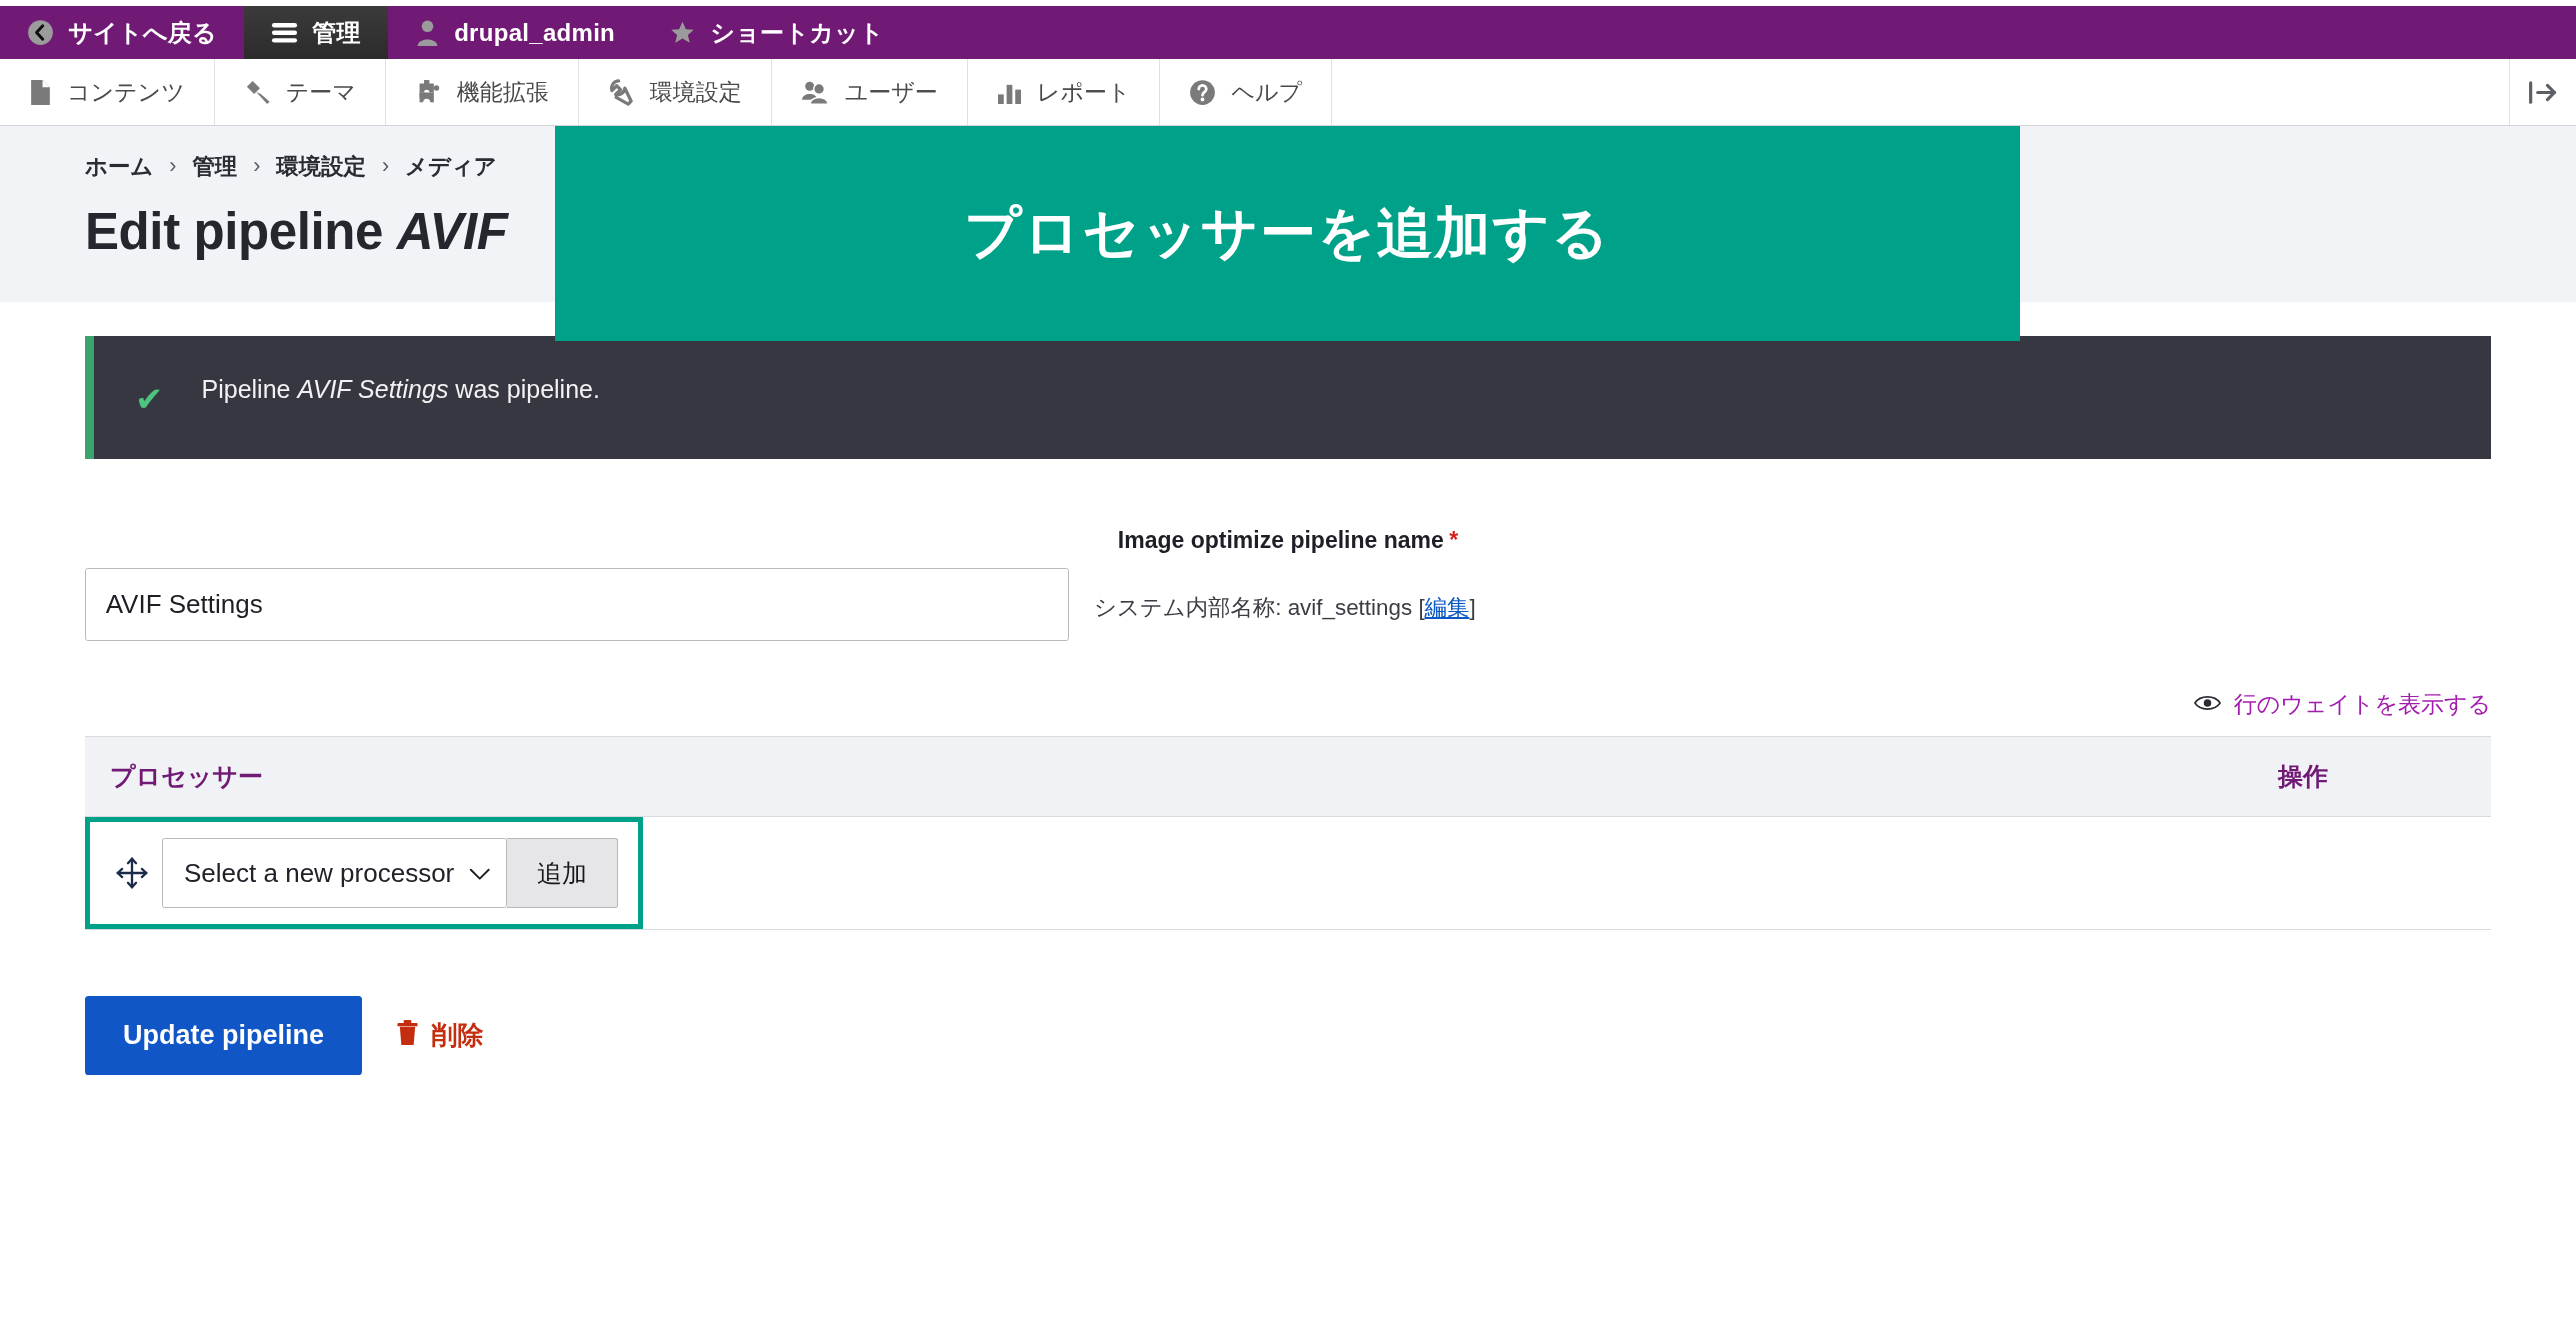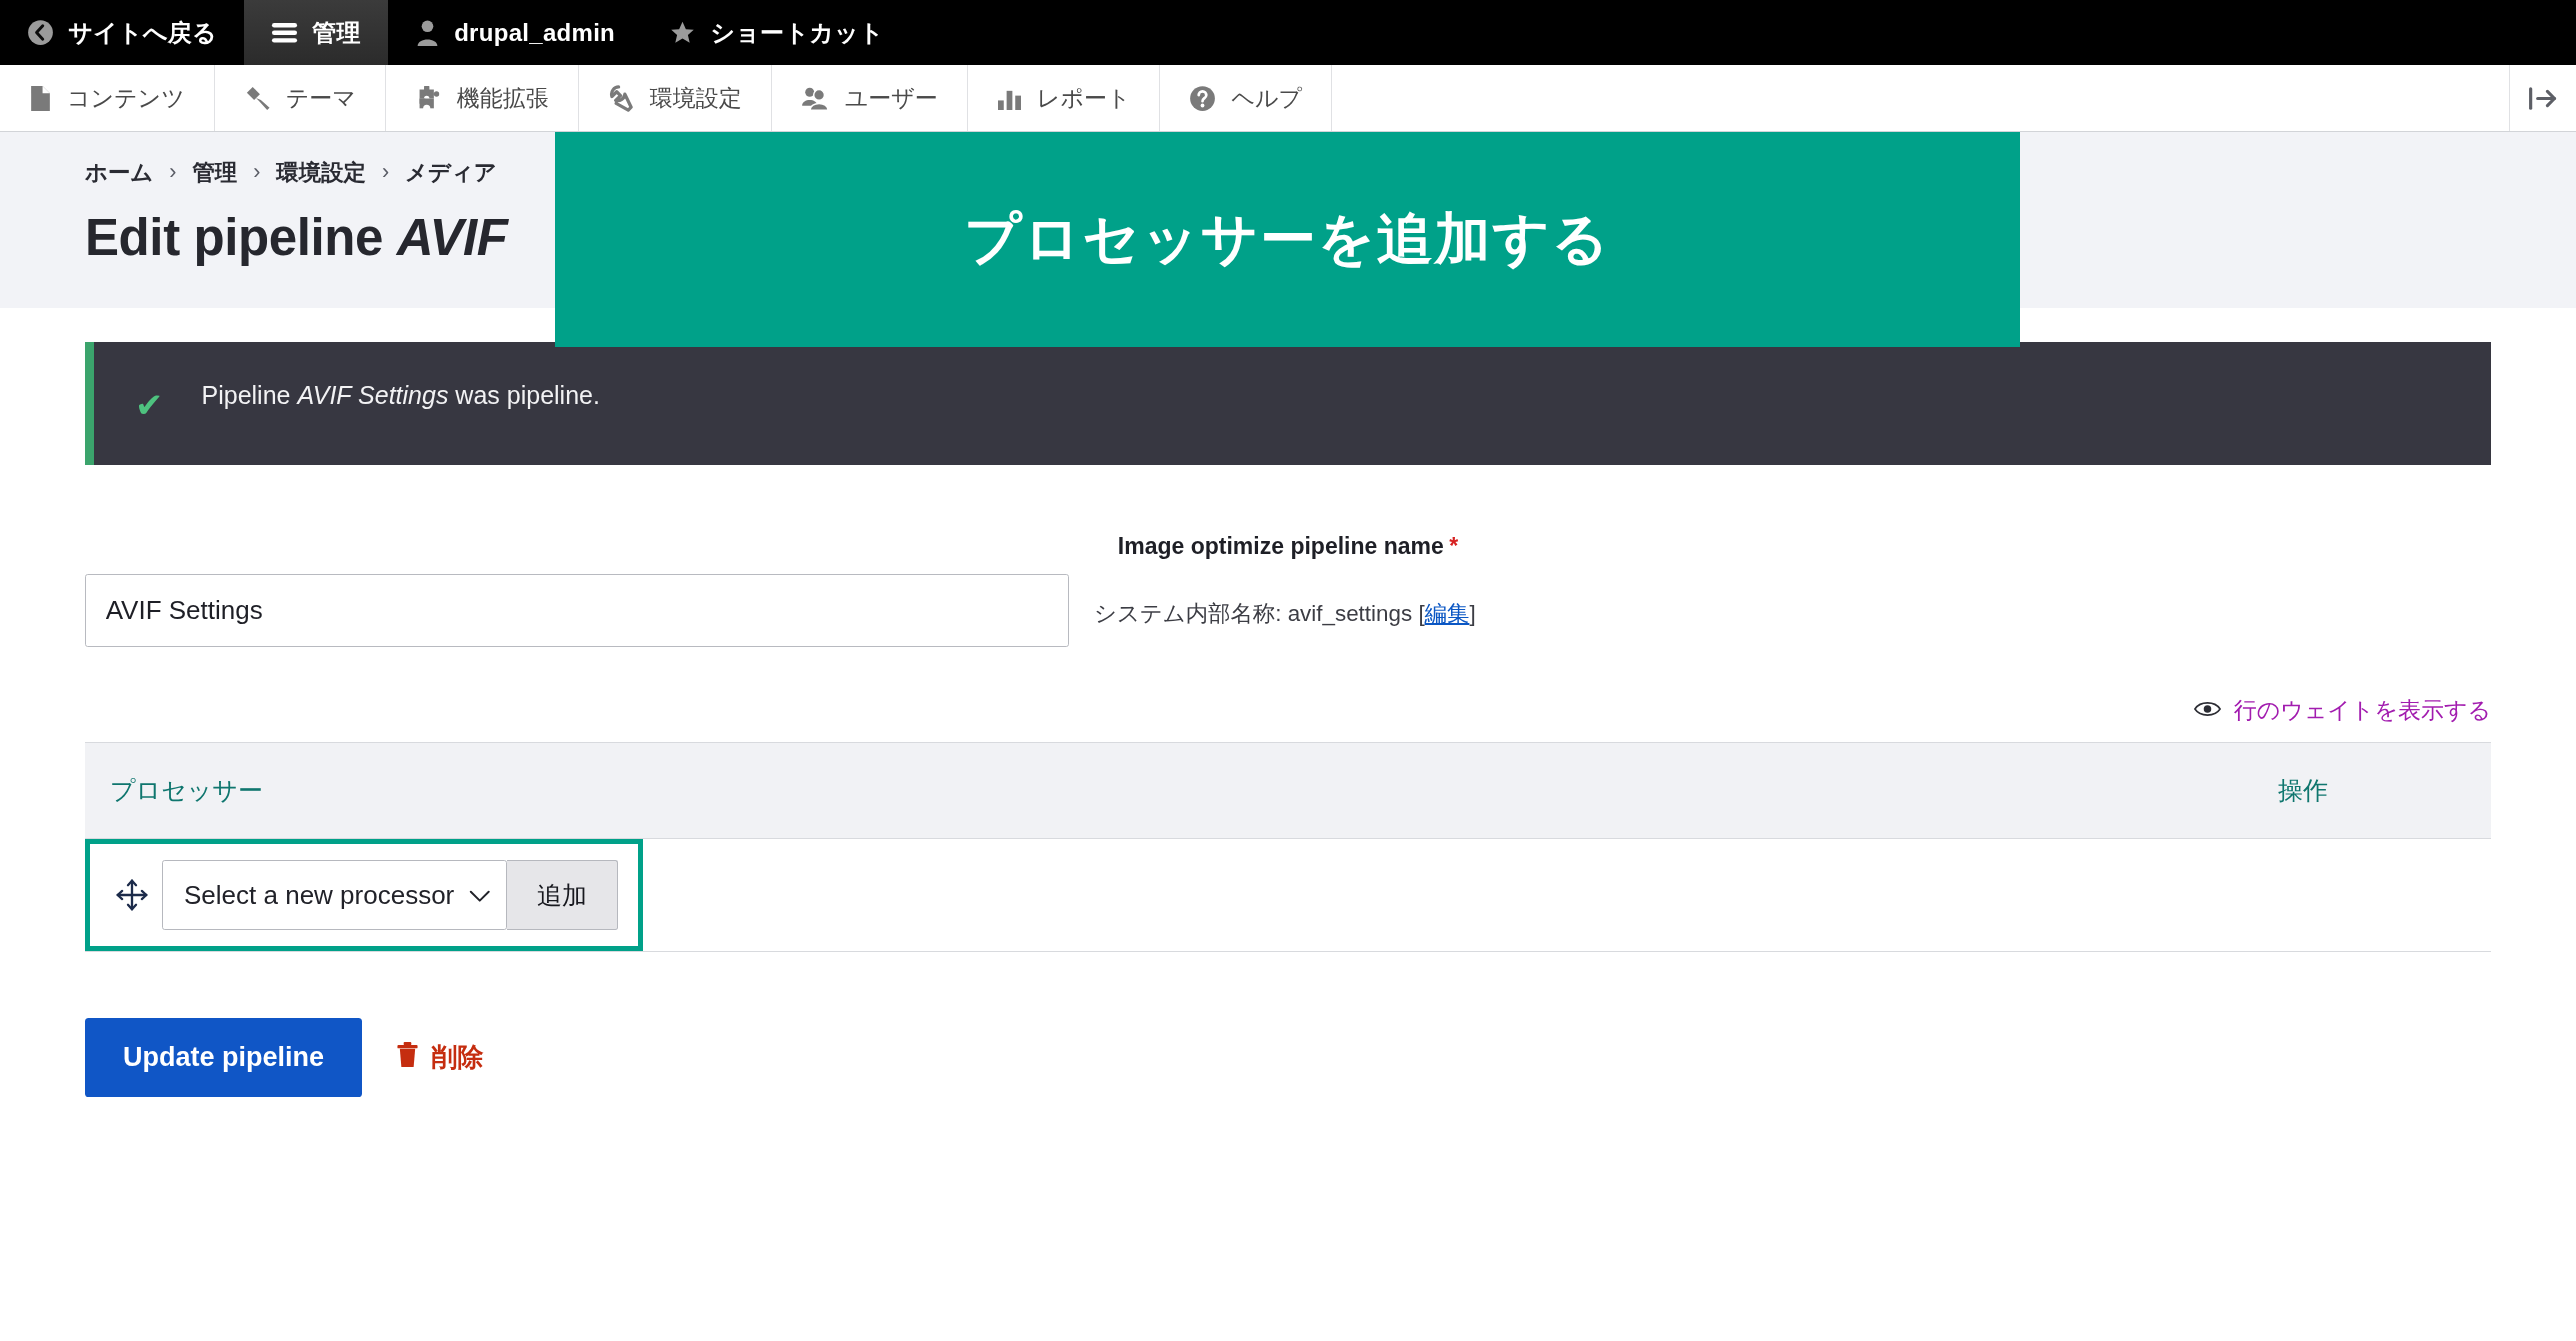--- a/index.html
+++ b/index.html
@@ -5,25 +5,26 @@
   * { box-sizing: border-box; margin: 0; padding: 0; }
   html, body {
     width: 2576px; height: 1342px;
     font-family: "Liberation Sans", "DejaVu Sans", sans-serif;
     background: #fff;
     overflow: hidden;
   }
 
   
   .toolbar-bar {
-    height: 65px;
-    background: #000000;
+    height: 53px;
+    background: #701a75;
     display: flex;
     align-items: stretch;
     position: relative;
+    margin-top: 6px;
   }
   .tb-item {
     display: flex;
     align-items: center;
     gap: 14.3px;
     padding: 0 27px;
     color: #fff;
     font-size: 24px;
     font-weight: bold;
     letter-spacing: 0.3px;
@@ -173,23 +174,23 @@
     margin-bottom: 16px;
   }
 
   .proc-table { width: 100%; border-collapse: collapse; }
   .proc-table th {
     background: #f1f2f5;
     border-top: 0.9px solid #d8dade;
     border-bottom: 0.9px solid #d8dade;
     text-align: left;
     font-size: 25px;
-    font-weight: normal;
-    color: #0f766e;
-    padding: 31px 25px;
+    font-weight: bold;
+    color: #701a75;
+    padding: 23px 25px;
   }
   .proc-table th.op { text-align: center; width: 376px; }
   .proc-row td { padding: 0; }
 
   .proc-cell {
     display: inline-flex;
     align-items: center;
     gap: 0;
     border: 5.4px solid #00a189;
     padding: 16px 19.7px 16px 12.5px;

